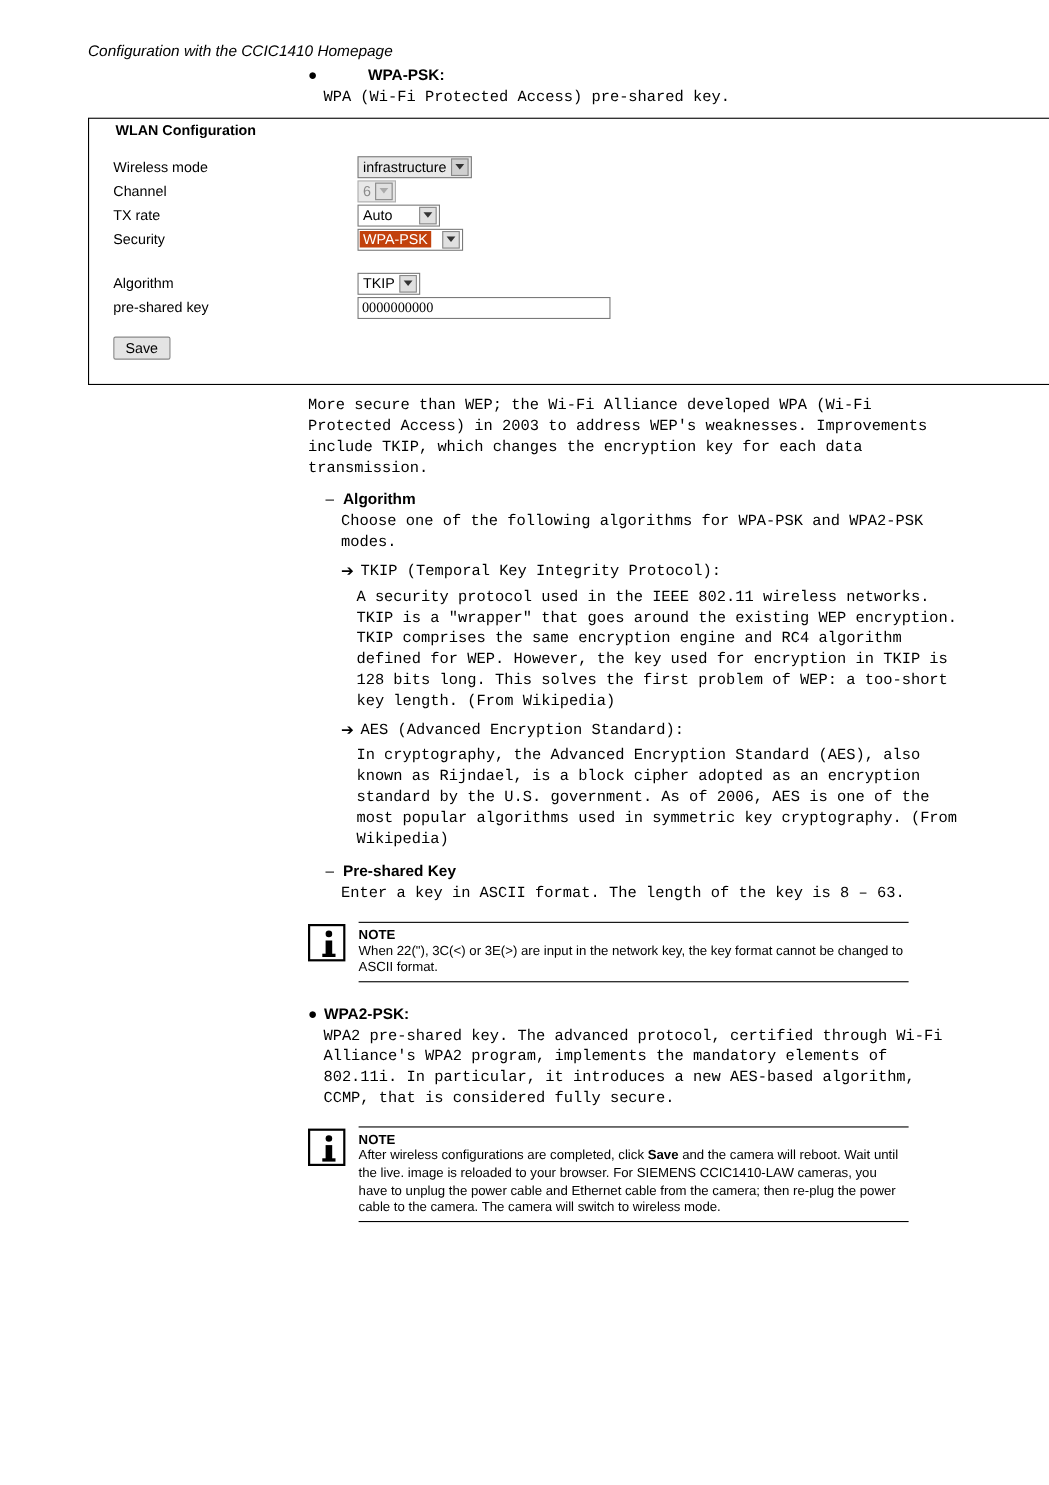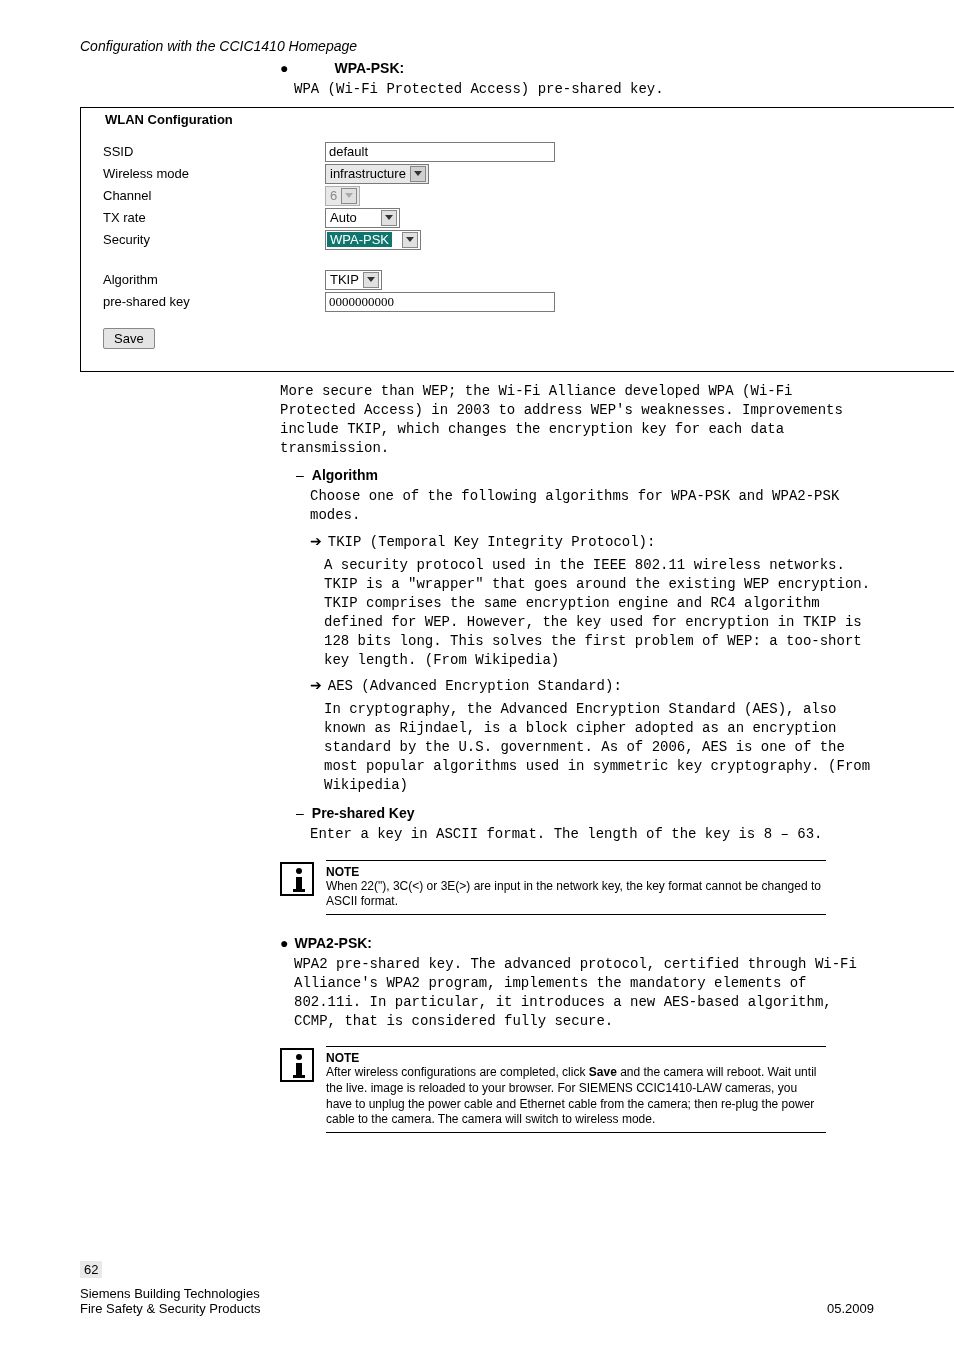--- a/index.html
+++ b/index.html
@@ -13,21 +13,21 @@
   .para { font-size: 14px; line-height: 1.35; margin-top: 4px; font-family: Liberation Mono, monospace; }
   .para-ind { margin-left: 14px; }
   .fig { border: 1px solid #000; margin: 8px 0 10px 0; width: 890px; padding: 12px; position: relative; }
   .fig-inner { padding: 4px 10px 10px 10px; }
   .legend { position: relative; top: -10px; left: 8px; background: #fff; padding: 0 4px; font-weight: bold; font-size: 13px; display: inline-block; font-family: "Trebuchet MS", Arial, sans-serif; }
   .field-row { display: flex; align-items: center; margin: 2px 0; font-size: 13px; font-family: "Trebuchet MS", Arial, sans-serif; }
   .field-label { width: 222px; }
   .tx-input { border: 1px solid #7a7a7a; background: #fff; font-family: "Trebuchet MS", Arial, sans-serif; font-size: 13px; padding: 1px 3px; height: 20px; }
   .sel { border: 1px solid #7a7a7a; background: #e8e8e8; font-family: "Trebuchet MS", Arial, sans-serif; font-size: 13px; height: 20px; display: inline-flex; align-items: center; padding: 0 2px 0 4px; }
   .sel.disabled { color: #8a8a8a; border-color: #b0b0b0; }
-  .sel-hl { background: #0f766e; color: #fff; padding: 0 3px; }
+  .sel-hl { background: #c2410c; color: #fff; padding: 0 3px; }
   .sel-arrow { width: 16px; height: 16px; margin-left: 4px; background: #e0e0e0; border: 1px solid #888; display: inline-flex; align-items: center; justify-content: center; }
   .sel-arrow.dk { background: #d0d0d0; }
   .tri { width: 0; height: 0; border-left: 4px solid transparent; border-right: 4px solid transparent; border-top: 5px solid #333; }
   .tri.gray { border-top-color: #aaa; }
   .btn { display: inline-block; border: 1px solid #888; background: #e4e4e4; font-family: "Trebuchet MS", Arial, sans-serif; font-size: 13px; padding: 2px 10px; border-radius: 2px; }
   .dash-item { display: flex; gap: 8px; margin-top: 10px; }
   .dash { font-size: 14px; }
   .arrow-item { display: flex; gap: 6px; margin-top: 8px; }
   .arrow { color: #000; font-size: 14px; }
   .note-block { display: flex; gap: 12px; margin: 14px 0 0 200px; width: 546px; }
@@ -58,24 +58,20 @@
       <span class="bullet-dot">●</span>
       <span class="bold" style="font-size:14px;margin-left:40px;">WPA-PSK:</span>
     </div>
     <div class="para para-ind">WPA (Wi-Fi Protected Access) pre-shared key.</div>
   </div>
 
   <div class="fig">
     <span class="legend">WLAN Configuration</span>
     <div class="fig-inner" style="margin-top:-8px;">
       <div style="height:6px;"></div>
-      <div class="field-row">
-        <span class="field-label">SSID</span>
-        <input class="tx-input" style="width: 230px;" value="default">
-      </div>
       <div class="field-row">
         <span class="field-label">Wireless mode</span>
         <span class="sel">
           <span>infrastructure</span>
           <span class="sel-arrow dk">
               <span class="tri"></span>
             </span>
         </span>
       </div>
       <div class="field-row">
@@ -183,24 +179,13 @@
     <div class="note-text">
       <div class="note-rule"></div>
       <div class="note-label">NOTE</div>
       <div class="note-body">
         <span>After wireless configurations are completed, click </span><span class="bold">Save</span><span> and the camera will reboot. Wait until the live. image is reloaded to your browser. For SIEMENS CCIC1410-LAW cameras, you have to unplug the power cable and Ethernet cable from the camera; then re-plug the power cable to the camera. The camera will switch to wireless mode.</span>
       </div>
       <div class="note-rule" style="margin-top:4px;"></div>
     </div>
   </div>
 
-  <div class="footer">
-    <div class="pgnum">62</div>
-    <div class="foot-row">
-      <span>Siemens Building Technologies</span>
-      <span></span>
-    </div>
-    <div class="foot-row">
-      <span>Fire Safety &amp; Security Products</span>
-      <span>05.2009</span>
-    </div>
-  </div>
 </div>
 
 </body></html>

